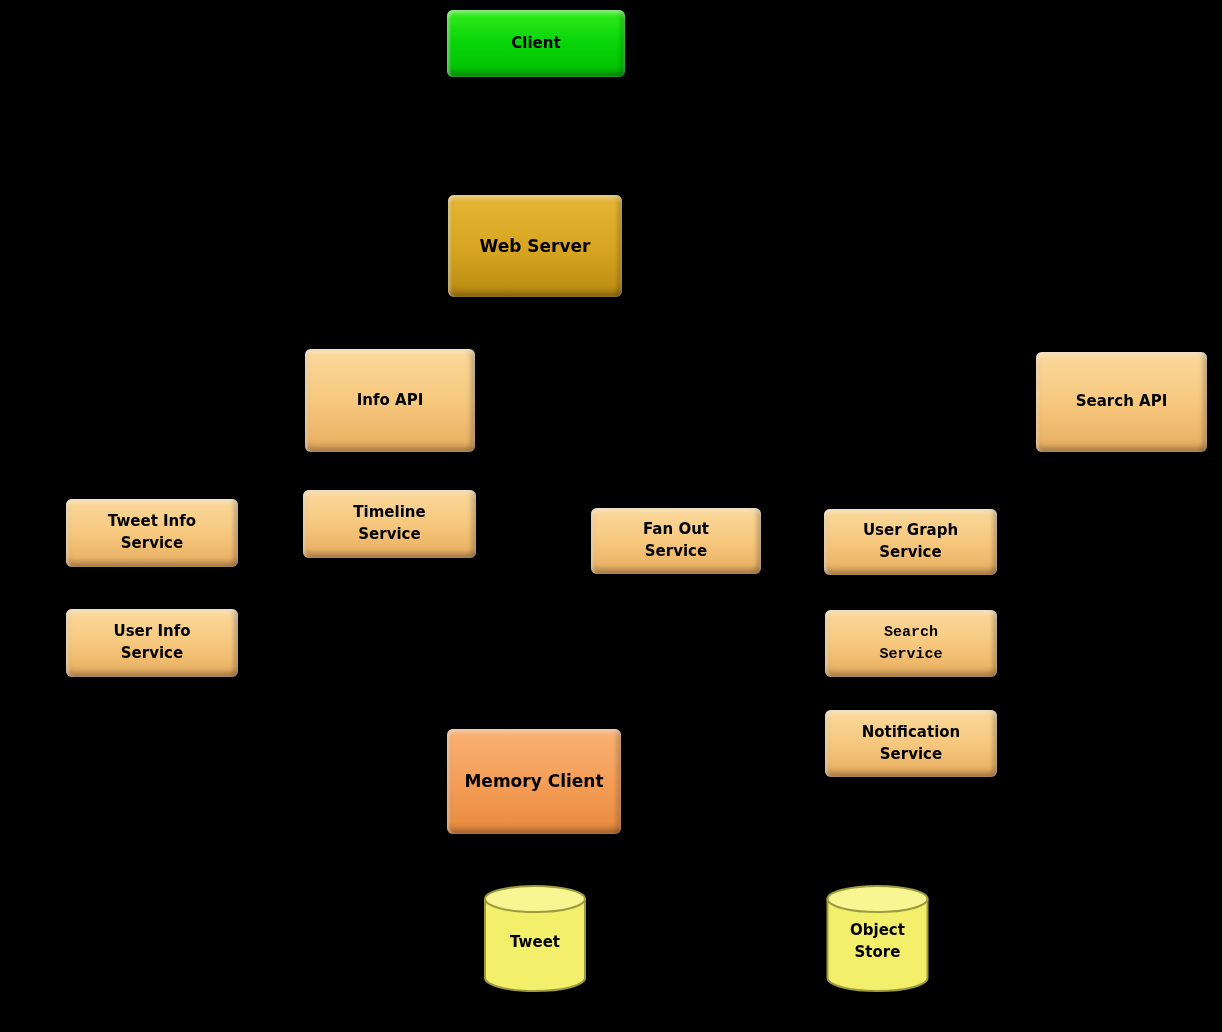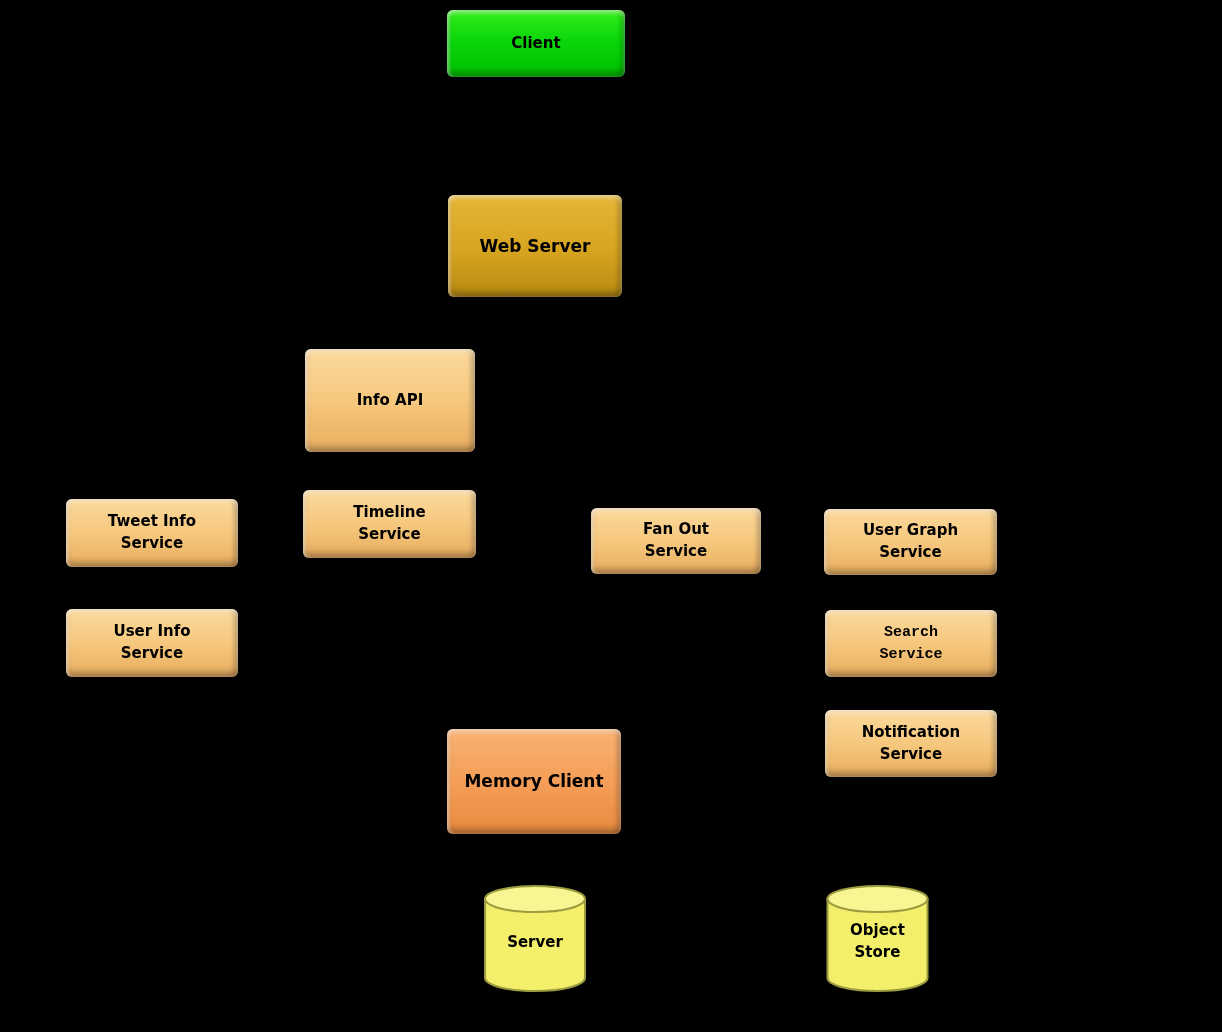--- a/index.html
+++ b/index.html
@@ -79,20 +79,23 @@
 
   <div class="node gold" style="left:448px; top:195px; width:174px; height:102px;">
     <span>Web Server</span>
   </div>
 
   <div class="node tan" style="left:305px; top:349px; width:170px; height:103px;">
     <span>Info API</span>
   </div>
 
 
+  <div class="node tan" style="left:1036px; top:352px; width:171px; height:100px;">
+    <span>Search API</span>
+  </div>
 
   <div class="node tan" style="left:66px; top:499px; width:172px; height:68px;">
     <span>Tweet Info
 Service</span>
   </div>
 
   <div class="node tan" style="left:303px; top:490px; width:173px; height:68px;">
     <span>Timeline
 Service</span>
   </div>
@@ -124,21 +127,21 @@
 
   <div class="node orange" style="left:447px; top:729px; width:174px; height:105px;">
     <span>Memory Client</span>
   </div>
 
   <div class="cylinder" style="left:483px; top:884px; width:104px; height:109px;">
     <svg width="104" height="109" viewBox="0 0 104 109">
       <path d="M2 15 V94 A50 13 0 0 0 102 94 V15 Z" fill="#f3ef6b" stroke="#9b9b3f" stroke-width="2"></path>
       <ellipse cx="52" cy="15" rx="50" ry="13" fill="#f8f693" stroke="#9b9b3f" stroke-width="2"></ellipse>
     </svg>
-    <div class="cyl-label" style="top:48px;">Server</div>
+    <div class="cyl-label" style="top:48px;">Tweet</div>
   </div>
 
   <div class="cylinder" style="left:825px; top:884px; width:105px; height:109px;">
     <svg width="105" height="109" viewBox="0 0 104 109">
       <path d="M2 15 V94 A50 13 0 0 0 102 94 V15 Z" fill="#f3ef6b" stroke="#9b9b3f" stroke-width="2"></path>
       <ellipse cx="52" cy="15" rx="50" ry="13" fill="#f8f693" stroke="#9b9b3f" stroke-width="2"></ellipse>
     </svg>
     <div class="cyl-label" style="top:36px;">Object
 Store</div>
   </div>

